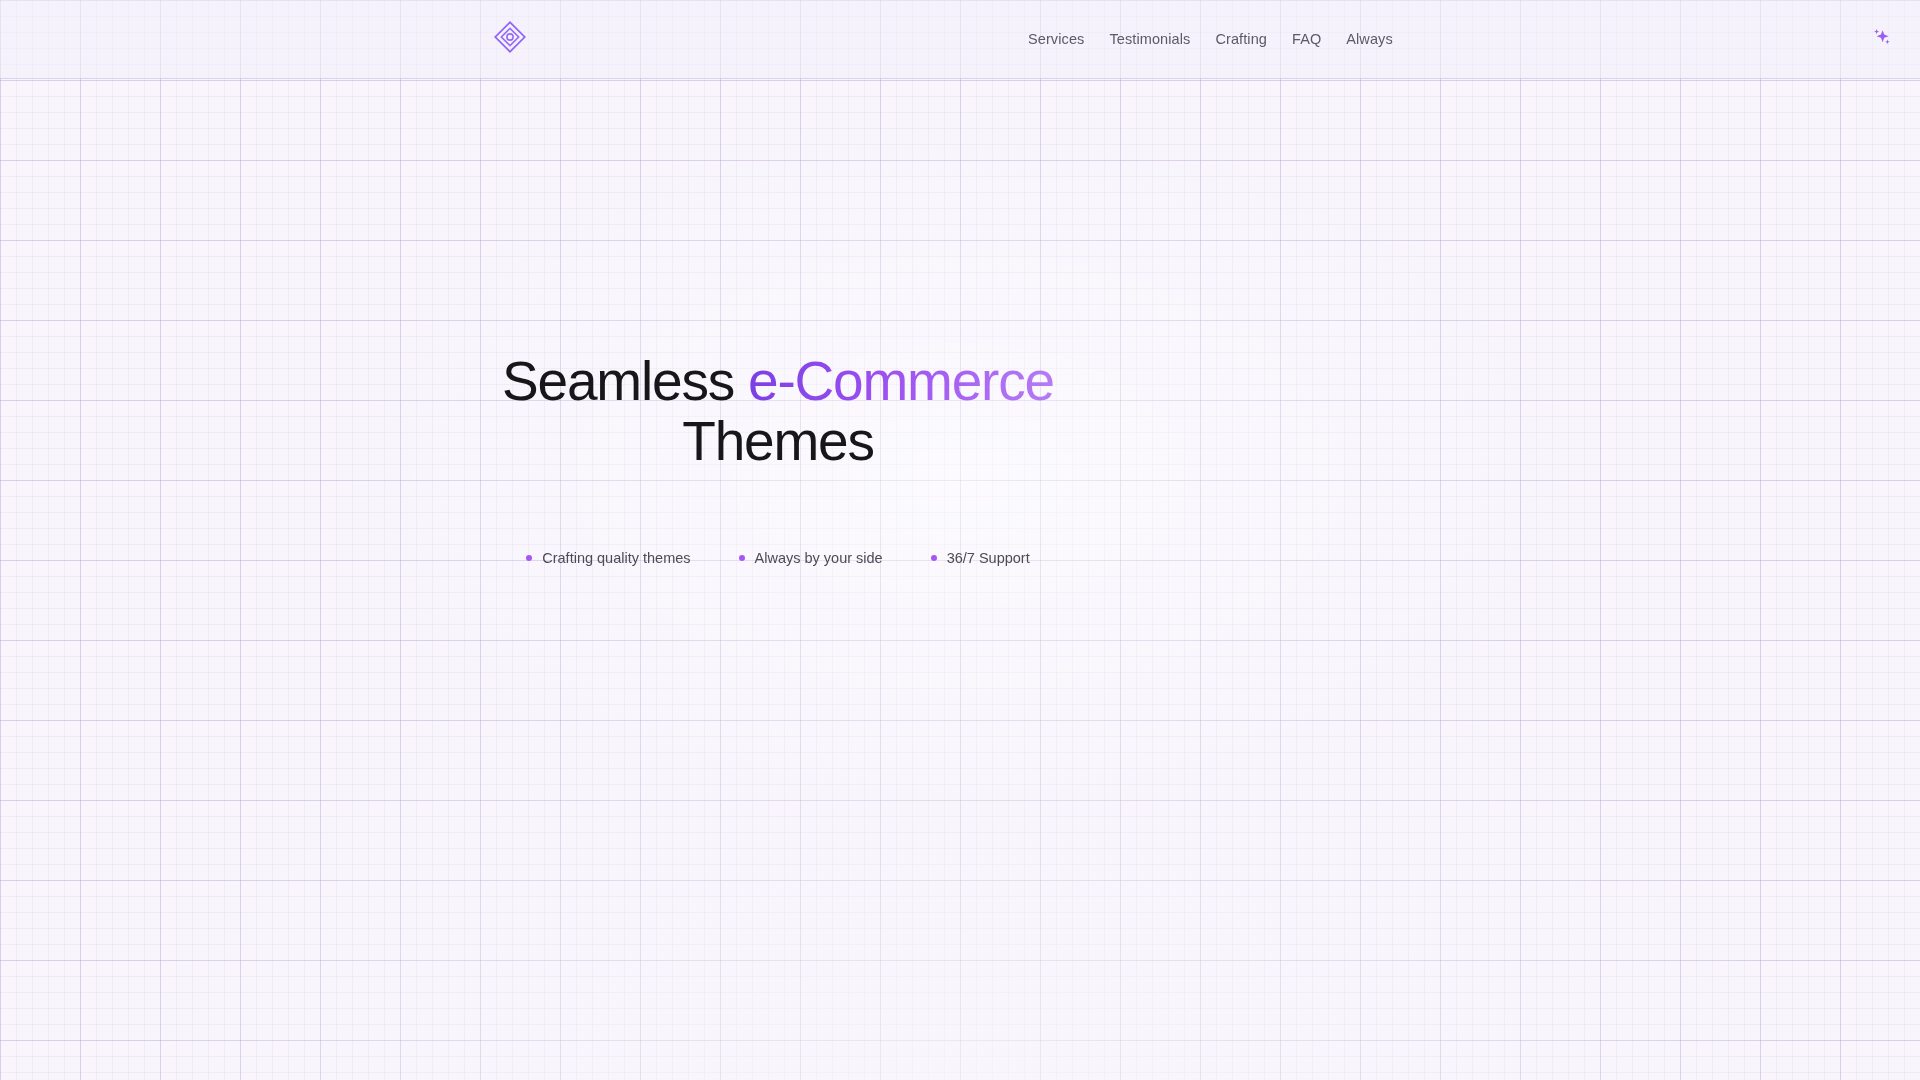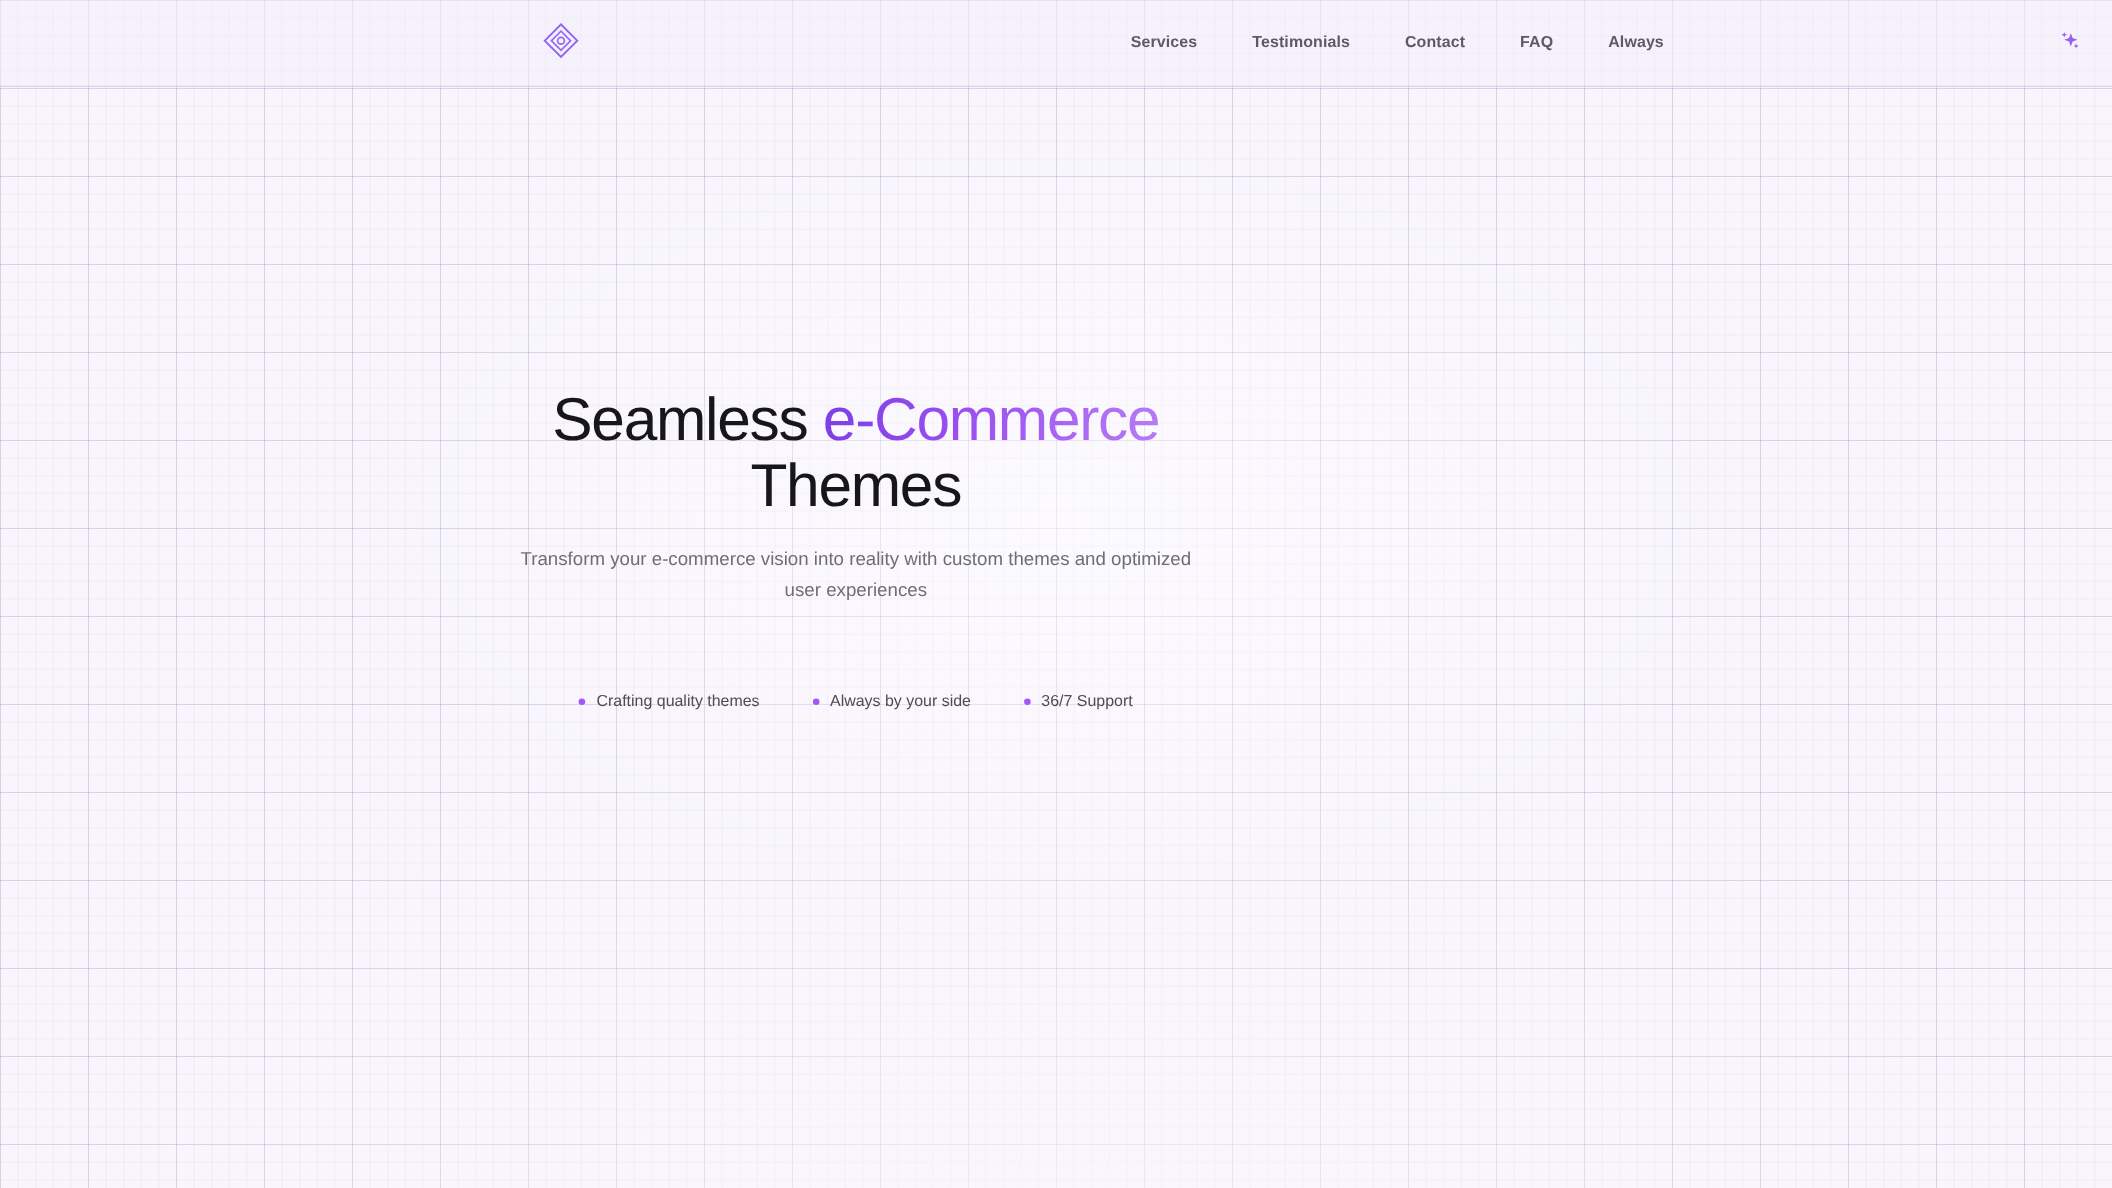--- a/index.html
+++ b/index.html
@@ -67,22 +67,21 @@
     width:34px; height:34px;
     display:flex; align-items:center; justify-content:center;
   }
 
   #main-nav {
     position:absolute;
     left:1028px; top:50%;
     transform:translateY(-50%);
     display:flex;
     align-items:flex-end;
-    gap:50px;
-    font-weight:bold;
+    gap:25px;
   }
   .nav-link {
     font-size:14.5px;
     color:#5d5a66;
     letter-spacing:0.1px;
     white-space:nowrap;
     cursor:pointer;
     text-decoration:none;
   }
 
@@ -193,42 +192,41 @@
         <rect x="17" y="2.2" width="20.9" height="20.9" transform="rotate(45 17 2.2)" stroke="#8b5cf6" stroke-width="1.7" opacity="0.95"></rect>
         <rect x="17" y="8.3" width="12.3" height="12.3" transform="rotate(45 17 8.3)" stroke="#8b5cf6" stroke-width="1.6" opacity="0.9"></rect>
         <circle cx="17" cy="17" r="3.1" stroke="#8b5cf6" stroke-width="1.6" opacity="0.9"></circle>
       </svg>
     </span>
   </div>
 
   <nav id="main-nav">
     <a class="nav-link">Services</a>
     <a class="nav-link">Testimonials</a>
-    <a class="nav-link">Contact</a>
+    <a class="nav-link">Crafting</a>
     <a class="nav-link">FAQ</a>
     <a class="nav-link">Always</a>
   </nav>
 
   <div id="sparkle-button">
     <span>
       <svg width="22" height="22" viewBox="0 0 22 22" fill="none">
         <path d="M11.6 4.2 L13.2 8.6 L17.6 10.2 L13.2 11.8 L11.6 16.2 L10 11.8 L5.6 10.2 L10 8.6 Z" fill="#9b5cf0"></path>
         <path d="M5.6 3.0 L6.3 4.9 L8.2 5.6 L6.3 6.3 L5.6 8.2 L4.9 6.3 L3.0 5.6 L4.9 4.9 Z" fill="#9b5cf0"></path>
         <path d="M16.4 13.6 L17.0 15.2 L18.6 15.8 L17.0 16.4 L16.4 18.0 L15.8 16.4 L14.2 15.8 L15.8 15.2 Z" fill="#9b5cf0"></path>
       </svg>
     </span>
   </div>
 
 </header>
 
 <main id="hero">
 
   <h1 id="hero-title"><span>Seamless </span><span id="hero-title-accent">e-Commerce</span><span> Themes</span></h1>
 
-  <p id="hero-subtitle">Transform your e-commerce vision into reality with custom themes and optimized user experiences</p>
 
 
   <div id="feature-list">
     <div class="feature-item">
       <span class="feature-dot"></span>
       <span class="feature-label">Crafting quality themes</span>
     </div>
     <div class="feature-item">
       <span class="feature-dot"></span>
       <span class="feature-label">Always by your side</span>

